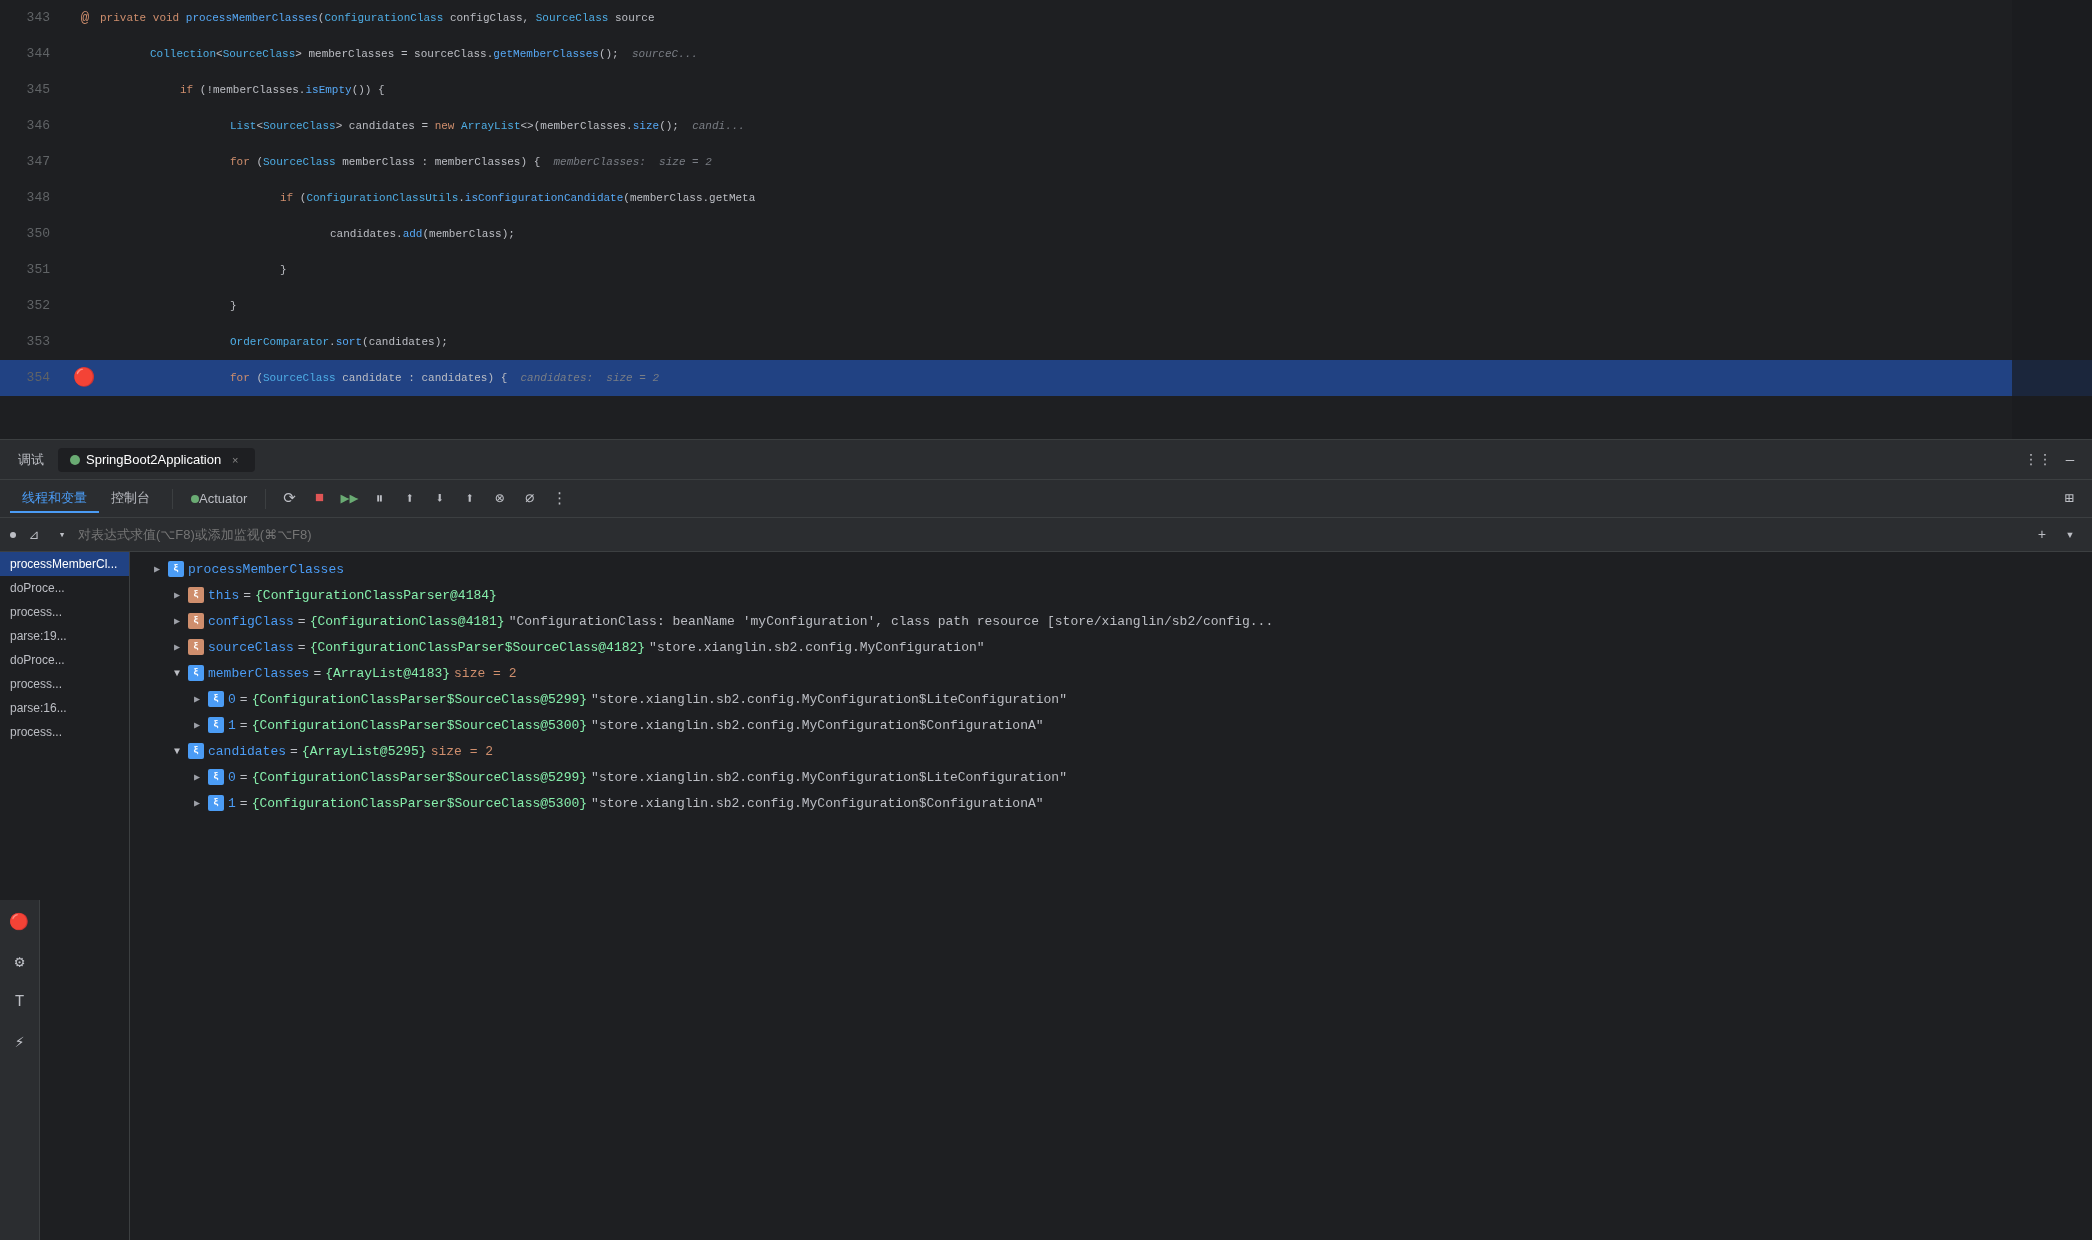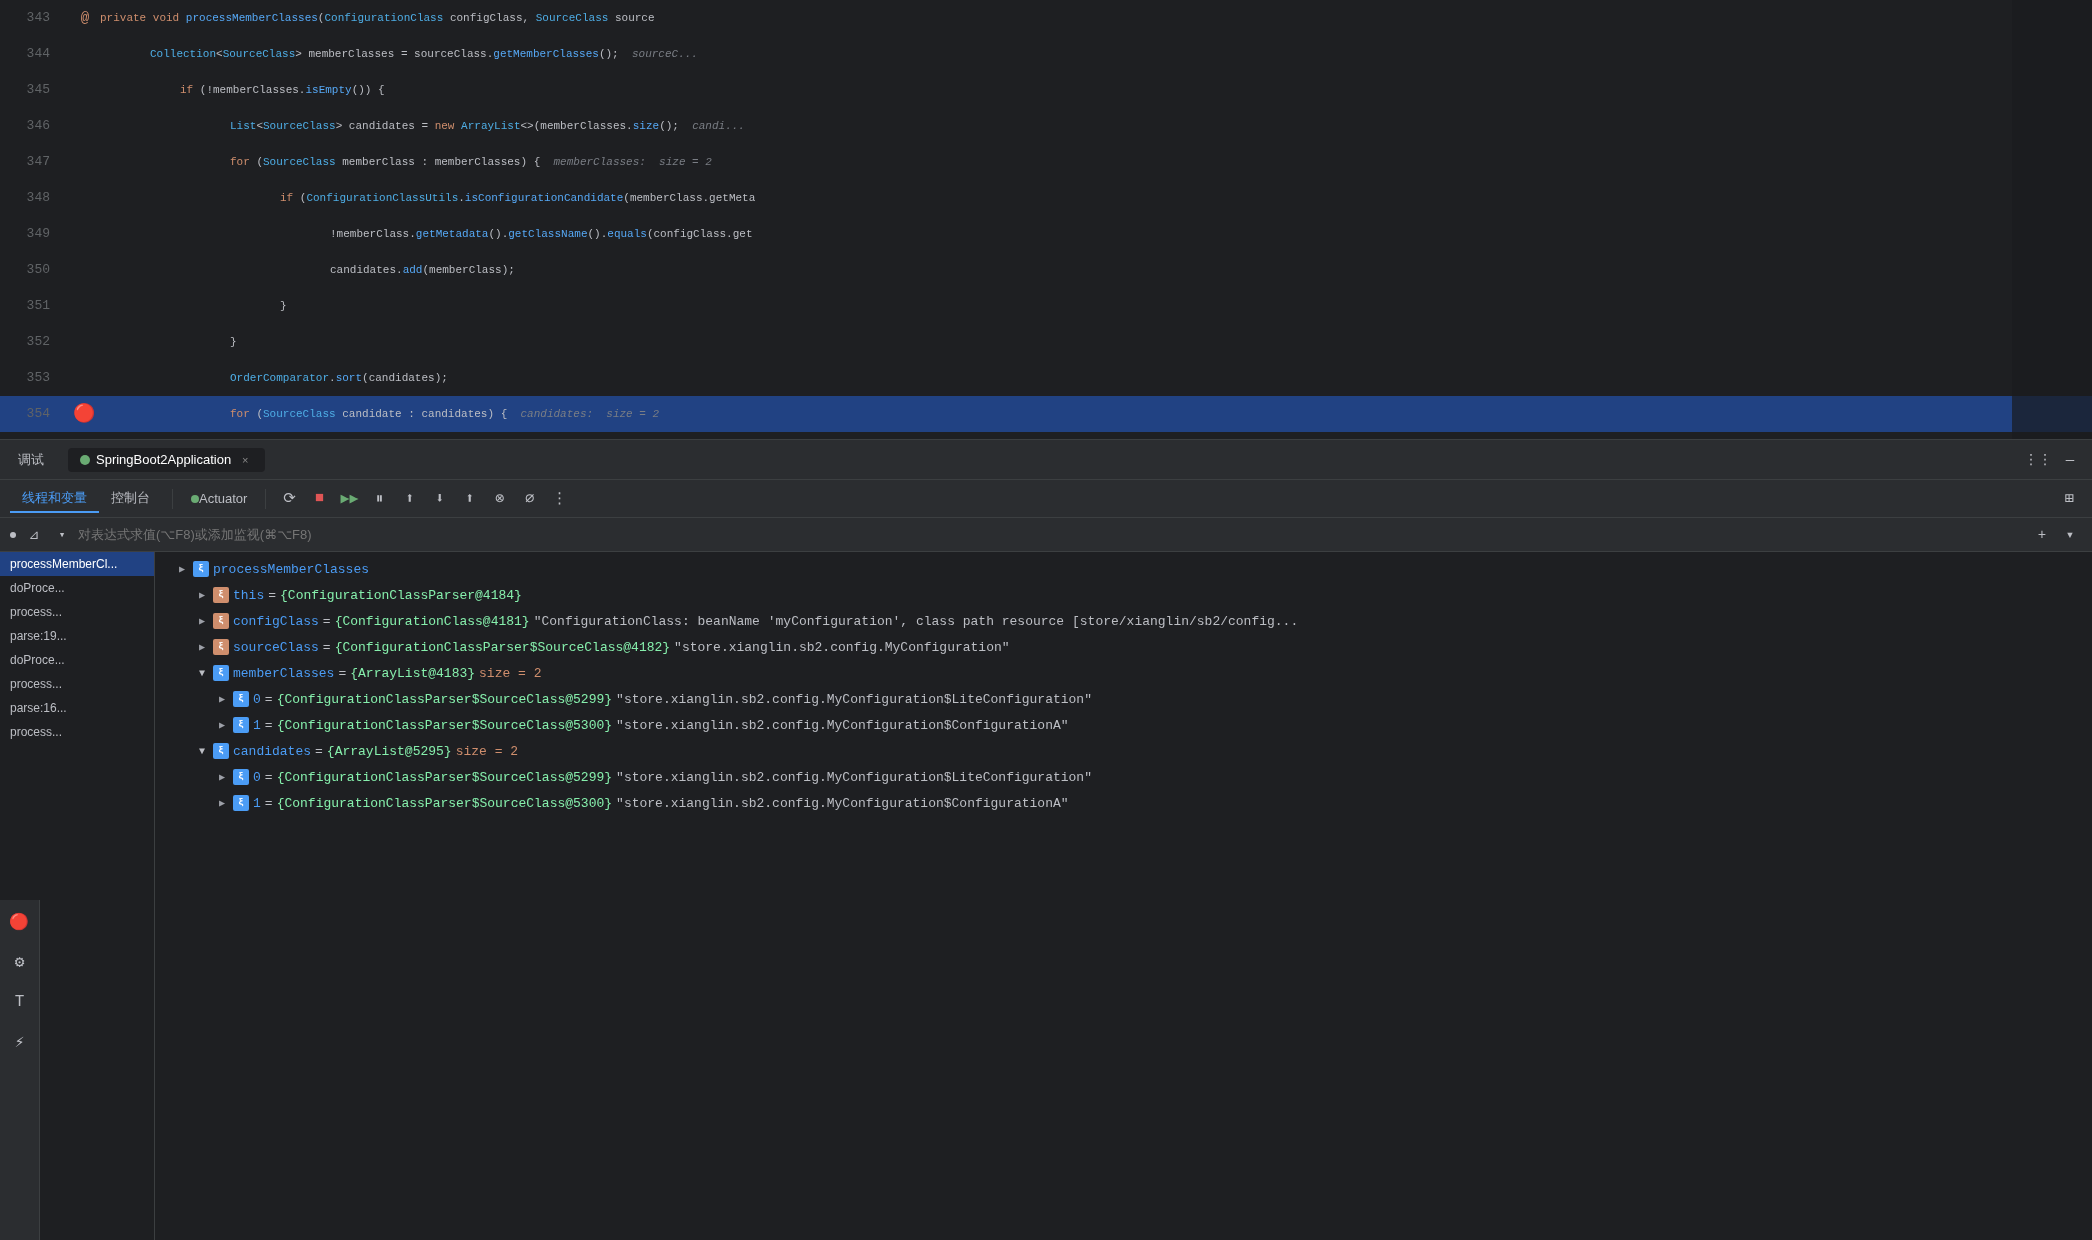--- a/index.html
+++ b/index.html
@@ -88,21 +88,21 @@
     }
 
     
     .tab-bar {
       display: flex;
       align-items: center;
       background: #2b2d30;
       height: 40px;
       padding: 0 10px;
       border-bottom: 1px solid #3c3f41;
-      gap: 16px;
+      gap: 6px;
     }
 
     .tab {
       display: flex;
       align-items: center;
       gap: 6px;
       padding: 4px 12px;
       border-radius: 4px;
       cursor: pointer;
       color: #bcbec4;
@@ -274,21 +274,21 @@
     }
 
     
     .variables-area {
       display: flex;
       flex: 1;
       overflow: hidden;
     }
 
     .call-stack {
-      width: 155px;
+      width: 130px;
       background: #1e1f22;
       border-right: 1px solid #3c3f41;
       overflow-y: auto;
       flex-shrink: 0;
     }
 
     .call-stack-item {
       padding: 5px 10px;
       font-family: -apple-system, BlinkMacSystemFont, 'Segoe UI', sans-serif;
       font-size: 12px;
@@ -475,25 +475,20 @@
         <div class="line-gutter"></div>
         <div class="code-content"><span style="padding-left:130px;"></span><span class="kw">for </span><span class="punct">(</span><span class="type">SourceClass</span><span class="var"> memberClass : memberClasses) {</span><span class="hint">  memberClasses:  size = 2</span></div>
       </div>
 
       <div class="code-line">
         <div class="line-number">348</div>
         <div class="line-gutter"></div>
         <div class="code-content"><span style="padding-left:180px;"></span><span class="kw">if </span><span class="punct">(</span><span class="type">ConfigurationClassUtils</span><span class="punct">.</span><span class="fn">isConfigurationCandidate</span><span class="punct">(memberClass.getMeta</span></div>
       </div>
 
-      <div class="code-line">
-        <div class="line-number">349</div>
-        <div class="line-gutter"></div>
-        <div class="code-content"><span style="padding-left:230px;"></span><span class="var">!memberClass.</span><span class="fn">getMetadata</span><span class="punct">().</span><span class="fn">getClassName</span><span class="punct">().</span><span class="fn">equals</span><span class="punct">(configClass.get</span></div>
-      </div>
 
       <div class="code-line">
         <div class="line-number">350</div>
         <div class="line-gutter"></div>
         <div class="code-content"><span style="padding-left:230px;"></span><span class="var">candidates.</span><span class="fn">add</span><span class="punct">(memberClass);</span></div>
       </div>
 
       <div class="code-line">
         <div class="line-number">351</div>
         <div class="line-gutter"></div>

